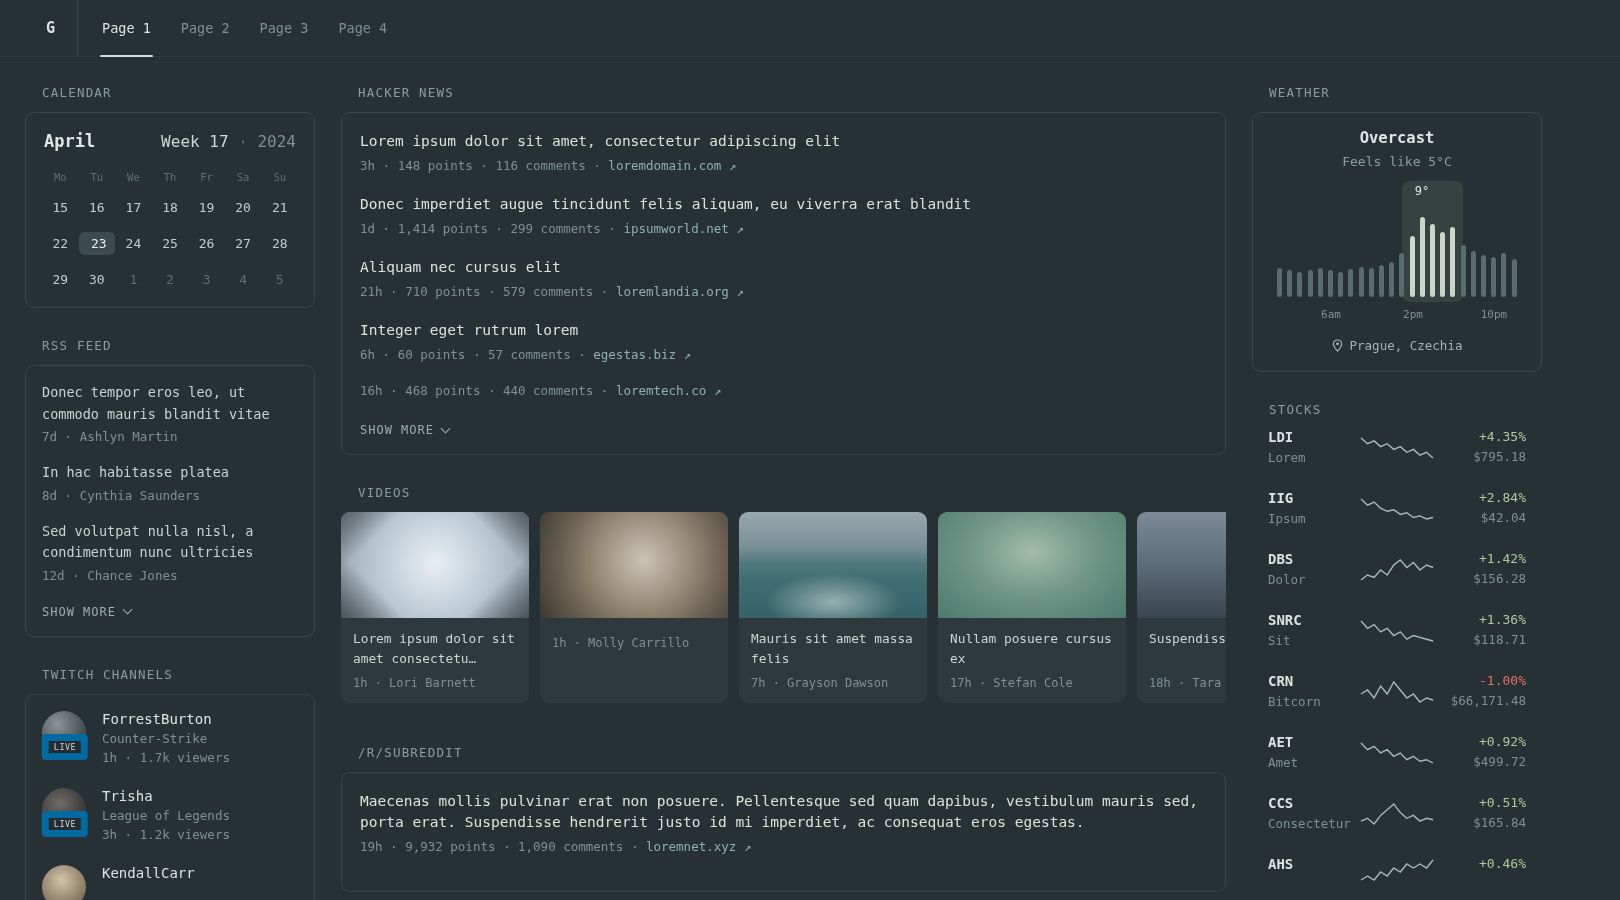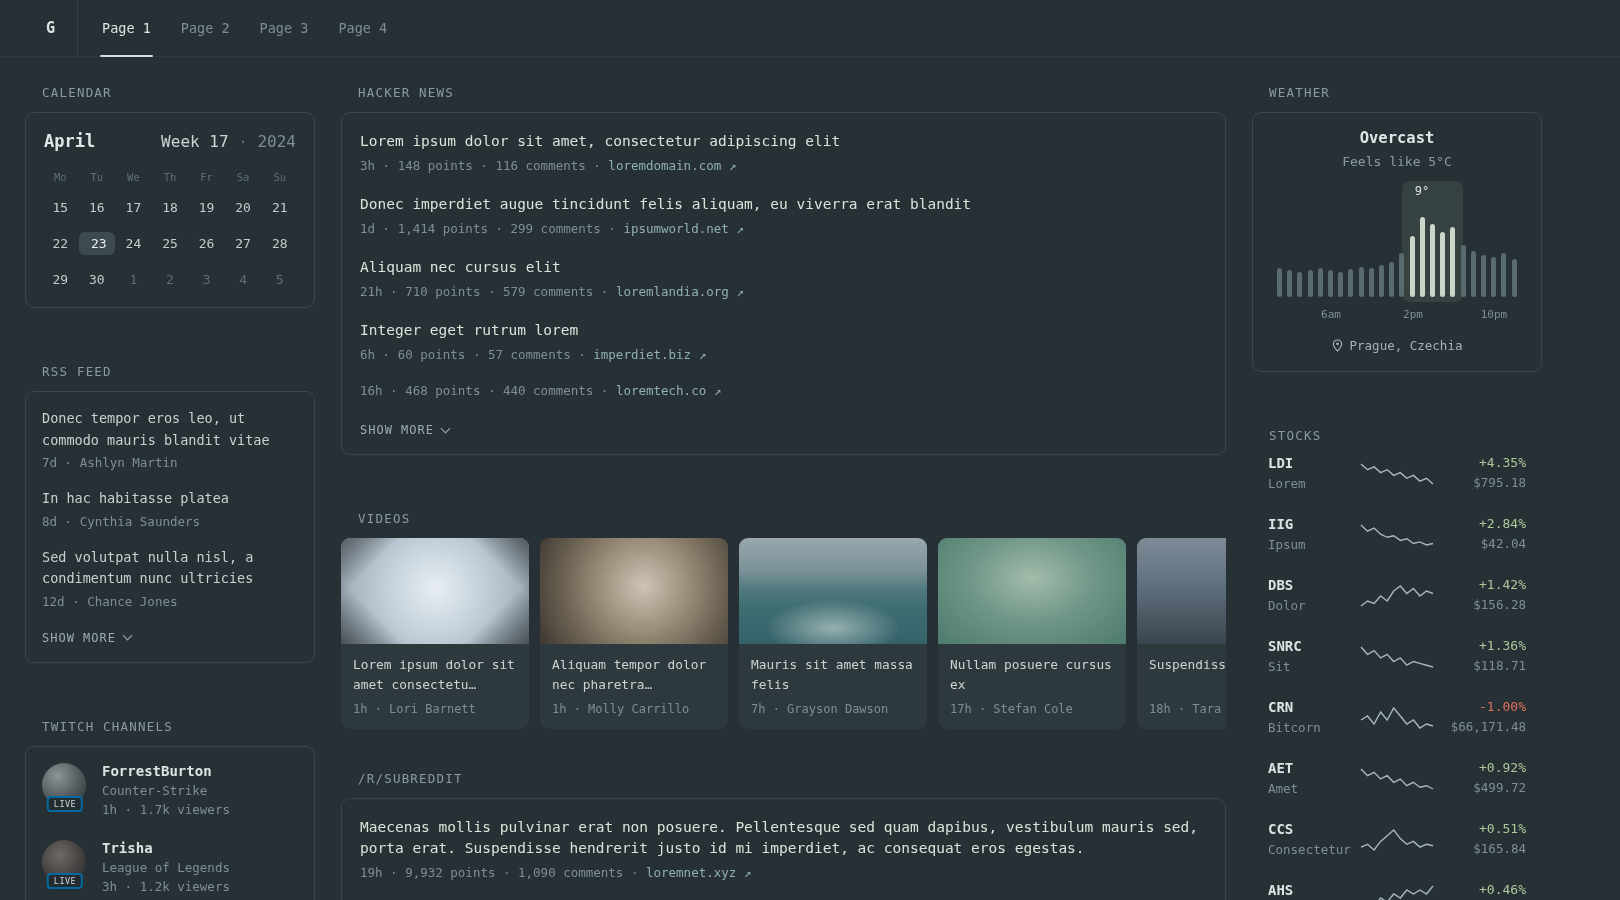--- a/index.html
+++ b/index.html
@@ -29,21 +29,21 @@
   .nav{height:57px;display:flex;align-items:stretch;padding-left:32px;border-bottom:1px solid rgba(255,255,255,0.04);}
   .logo{display:flex;align-items:center;padding:0 22px 0 14px;font-weight:bold;font-size:15px;color:var(--text-strong);cursor:pointer;}
   .nav-divider{width:1px;background:#384347;}
   .tabs{display:flex;gap:26px;padding-left:22px;}
   .tab{display:flex;align-items:center;position:relative;color:var(--muted);font-size:13.5px;cursor:pointer;padding:0 2px;}
   .tab.active{color:var(--text-strong);}
   .tab.active::after{content:'';position:absolute;left:0;right:0;bottom:-1px;height:2px;background:#d4dbdb;border-radius:1px;}
 
   
   .main{display:grid;grid-template-columns:290px 885px 290px;column-gap:26px;padding:28px 0 0 25px;}
-  .section{margin-bottom:56px;}
+  .section{margin-bottom:30px;}
   .section-vid{margin-bottom:42px;}
   .section-title{font-size:12.5px;font-weight:normal;letter-spacing:1.2px;color:var(--header);margin:0 0 12px 17px;}
   .card{border:1px solid var(--card-border);border-radius:9px;padding:16px;background:transparent;}
 
   
   .cal-head{display:flex;justify-content:space-between;align-items:flex-end;padding:2px 2px 0;}
   .cal-month{font-size:17px;font-weight:bold;color:#e0e6e6;}
   .cal-week{font-size:16px;color:#cdd5d5;}
   .cal-sep{color:var(--faint);}
   .cal-year{color:var(--muted);}
@@ -63,22 +63,22 @@
   .chev{width:7px;height:7px;border-right:1.5px solid currentColor;border-bottom:1.5px solid currentColor;transform:rotate(45deg);margin-top:-4px;}
 
   
   .tw-item{display:flex;gap:14px;margin-bottom:23px;align-items:flex-start;}
   .tw-item:last-child{margin-bottom:0;}
   .tw-av{position:relative;width:46px;flex:0 0 46px;cursor:pointer;}
   .avatar{width:44px;height:44px;border-radius:50%;}
   .av-1{background:radial-gradient(circle at 35% 30%,#8d9497,#4a5356 60%,#2e3639);}
   .av-2{background:radial-gradient(circle at 40% 35%,#6f6a66,#3c3a3a 65%,#26292c);}
   .av-3{background:radial-gradient(circle at 45% 35%,#d3c3a8,#8f7f68 60%,#5a5248);}
-  .live-badge{position:absolute;left:50%;transform:translateX(-50%);bottom:-5px;background:#232c30;border:2px solid #0369a1;color:#cfd6d6;font-size:8.5px;letter-spacing:.5px;padding:1px 5px;border-radius:4px;}
-  .tw-name{font-size:14px;font-weight:bold;color:var(--text-strong);display:block;}
+  .live-badge{position:absolute;left:50%;transform:translateX(-50%);bottom:-5px;background:#232c30;border:7px solid #0369a1;color:#cfd6d6;font-size:8.5px;letter-spacing:.5px;padding:1px 5px;border-radius:4px;}
+  .tw-name{font-size:14px;font-weight:normal;color:var(--text-strong);display:block;}
   .tw-game,.tw-meta{font-size:12.5px;color:var(--muted);margin-top:4px;}
 
   
   .hn-card{padding:18px 18px 16px;}
   .hn-item{margin-bottom:21px;}
   .hn-title{font-size:14.5px;line-height:1.45;color:#dce2da;display:block;}
   .hn-meta{font-size:12.5px;color:var(--muted);margin-top:6px;}
   .domain{color:var(--link);}
 
   
@@ -314,21 +314,21 @@
             <div class="hn-item">
               <a class="hn-title">Donec imperdiet augue tincidunt felis aliquam, eu viverra erat blandit</a>
               <div class="hn-meta">1d · 1,414 points · 299 comments · <a class="domain">ipsumworld.net ↗</a></div>
             </div>
             <div class="hn-item">
               <a class="hn-title">Aliquam nec cursus elit</a>
               <div class="hn-meta">21h · 710 points · 579 comments · <a class="domain">loremlandia.org ↗</a></div>
             </div>
             <div class="hn-item">
               <a class="hn-title">Integer eget rutrum lorem</a>
-              <div class="hn-meta">6h · 60 points · 57 comments · <a class="domain">imperdiet.biz ↗</a></div>
+              <div class="hn-meta">6h · 60 points · 57 comments · <a class="domain">egestas.biz ↗</a></div>
             </div>
             <div class="hn-item">
               <div class="hn-meta">16h · 468 points · 440 comments · <a class="domain">loremtech.co ↗</a></div>
             </div>
           </div>
         <div class="show-more">
           <span>SHOW MORE</span>
           <span class="chev"></span>
         </div>
       </div>
@@ -340,21 +340,20 @@
           <article class="video-card">
             <div class="thumb thumb-sky-cross"></div>
             <div class="video-body">
               <a class="video-title">Lorem ipsum dolor sit amet consectetu…</a>
               <div class="video-meta">1h · Lori Barnett</div>
             </div>
           </article>
           <article class="video-card">
             <div class="thumb thumb-camera"></div>
             <div class="video-body">
-              <a class="video-title">Aliquam tempor dolor nec pharetra…</a>
               <div class="video-meta">1h · Molly Carrillo</div>
             </div>
           </article>
           <article class="video-card">
             <div class="thumb thumb-boat-wake"></div>
             <div class="video-body">
               <a class="video-title">Mauris sit amet massa felis</a>
               <div class="video-meta">7h · Grayson Dawson</div>
             </div>
           </article>

